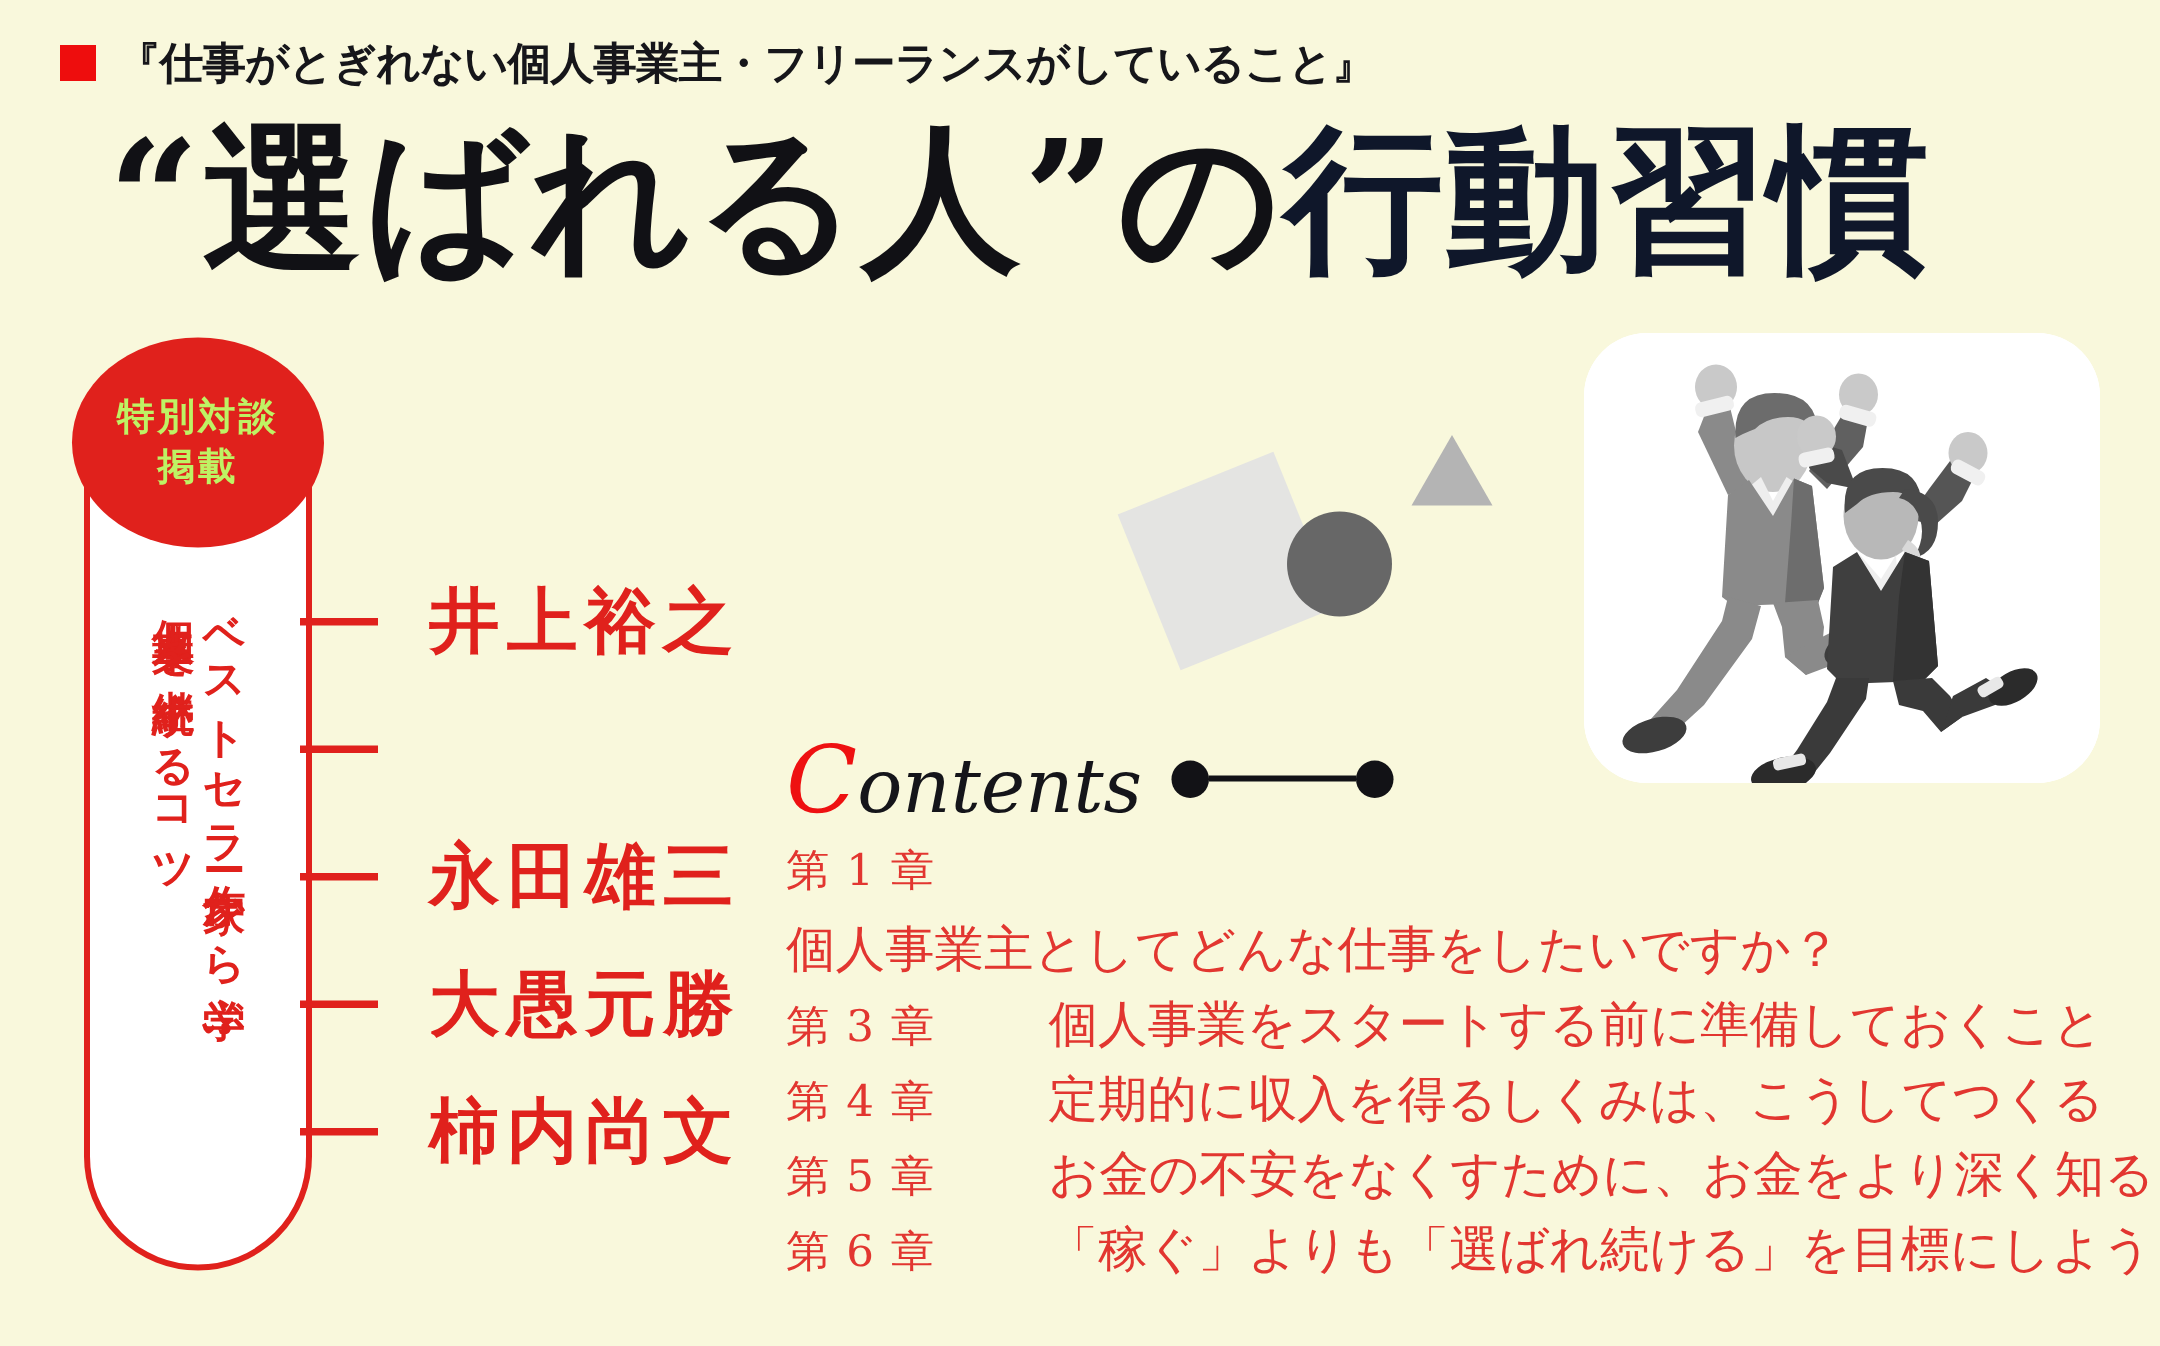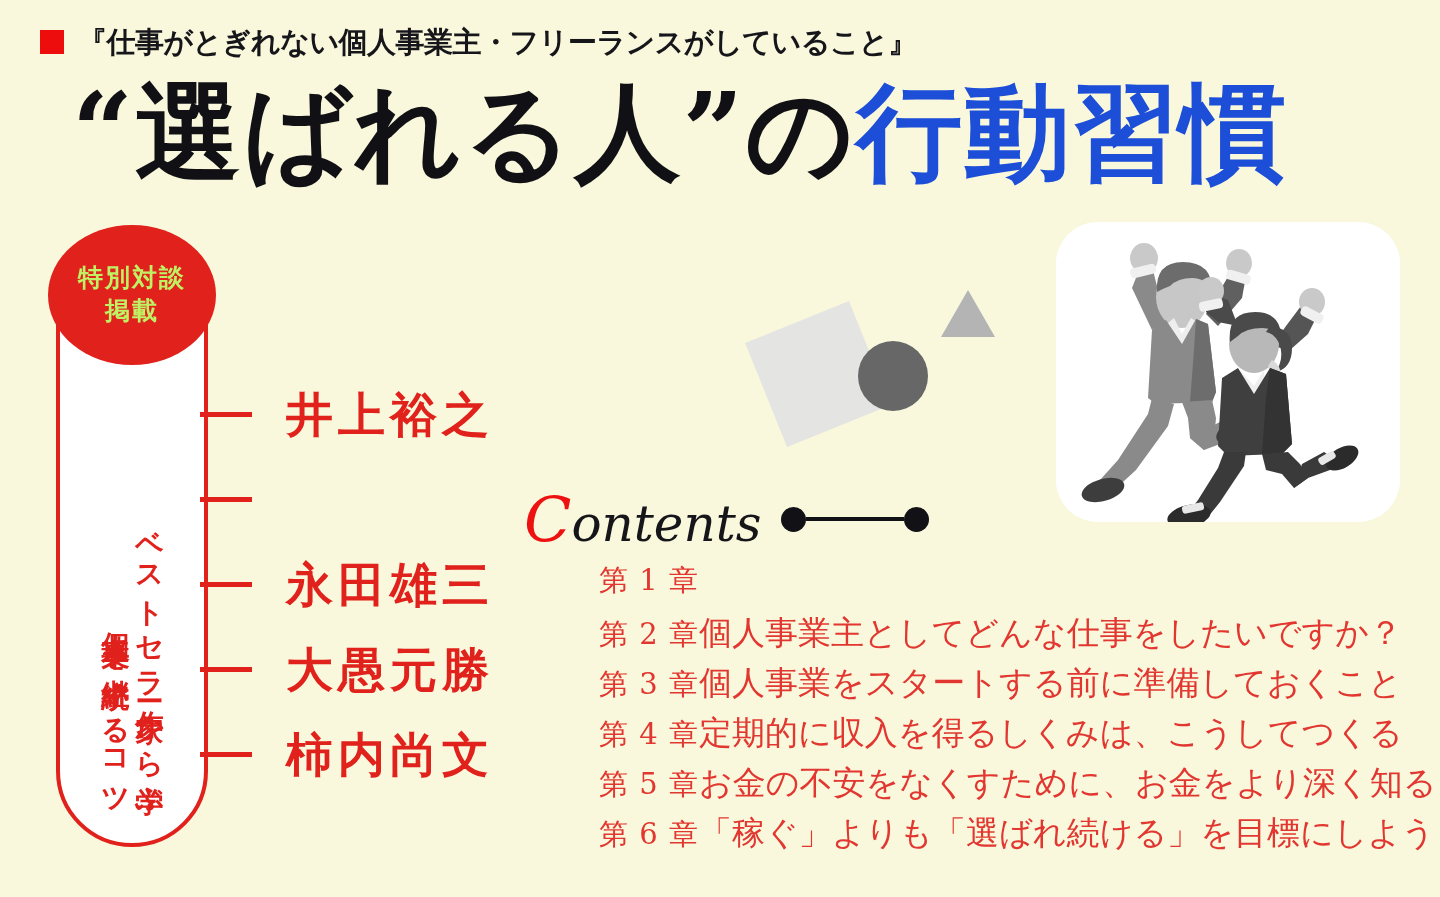--- a/index.html
+++ b/index.html
@@ -7,21 +7,20 @@
   html, body {
     width:1440px; height:897px;
     background:#f9f8dc;
     font-family:"Liberation Sans", sans-serif;
     overflow:hidden;
   }
   #stage {
     position:relative;
     width:1440px; height:897px;
     background:#f9f8dc;
-    text-align:right;
   }
 
   
   .subtitle-row {
     position:absolute;
     left:40px; top:24px;
     display:flex; align-items:center; gap:14px;
     height:36px;
   }
   .sq-bullet {
@@ -43,21 +42,21 @@
     position:absolute;
     left:72px; top:74px;
     white-space:nowrap;
     font-family:"DejaVu Serif", serif;
     font-size:106px;
     font-weight:700;
     line-height:1.1;
     color:#111115;
     letter-spacing:2px;
   }
-  .main-title .accent { color:#1d4ed8; }
+  .main-title .accent { color:#0f172a; }
 
   
   .pill-wrap { position:absolute; left:56px; top:235px; width:152px; height:612px; }
   .pill-body {
     position:absolute; inset:0;
     background:#ffffff;
     border:4px solid #e0211c;
     border-radius:76px;
   }
   .pill-badge {
@@ -328,21 +327,20 @@
       <div class="bar"></div>
       <div class="knob"></div>
     </div>
   </div>
 
   <div class="chapter-list">
     <div class="chapter-row">
       <div class="chapter-label">第 1 章</div>
     </div>
     <div class="chapter-row">
-      <div class="chapter-label">第 2 章</div>
       <div class="chapter-title">個人事業主としてどんな仕事をしたいですか？</div>
     </div>
     <div class="chapter-row">
       <div class="chapter-label">第 3 章</div>
       <div class="chapter-title">個人事業をスタートする前に準備しておくこと</div>
     </div>
     <div class="chapter-row">
       <div class="chapter-label">第 4 章</div>
       <div class="chapter-title">定期的に収入を得るしくみは、こうしてつくる</div>
     </div>

